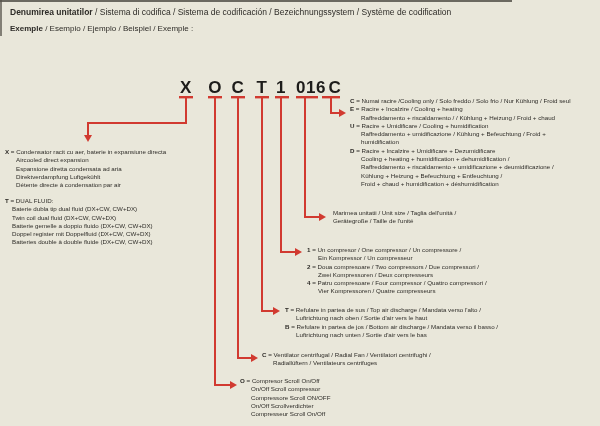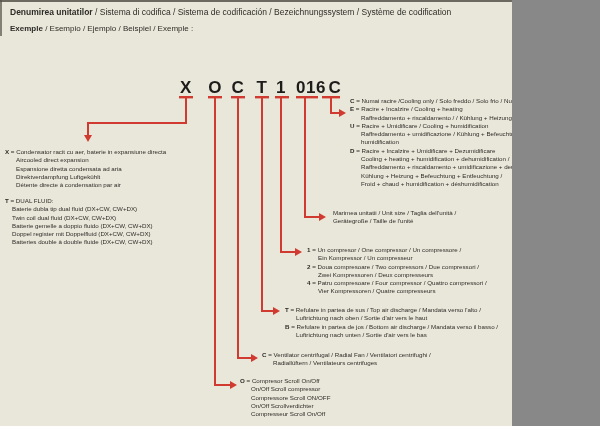--- a/index.html
+++ b/index.html
@@ -3,21 +3,21 @@
 <meta charset="utf-8">
 <style>
   :root{
     --bg:#e9e7da;
     --red:#d13a30;
     --txt:#2e2c28;
   }
   html,body{margin:0;padding:0;}
   body{background:#888;font-family:"Liberation Sans", sans-serif;}
   .page{
-    position:relative;width:512px;height:426px;background:var(--bg);
+    position:relative;width:600px;height:426px;background:var(--bg);
     overflow:hidden;color:var(--txt);
   }
   .scan-edge-top{position:absolute;left:0;top:0;width:512px;height:2px;background:#55524a;opacity:.85;}
   .scan-edge-left{position:absolute;left:0;top:0;width:2px;height:36px;background:#55524a;opacity:.7;}
 
   .header-line1{position:absolute;left:10px;top:7px;font-size:8.5px;white-space:nowrap;}
   .header-line2{position:absolute;left:10px;top:24px;font-size:8px;white-space:nowrap;text-align:right;}
   .header-line1 b,.header-line2 b{font-weight:700;}
 
   .code span{

